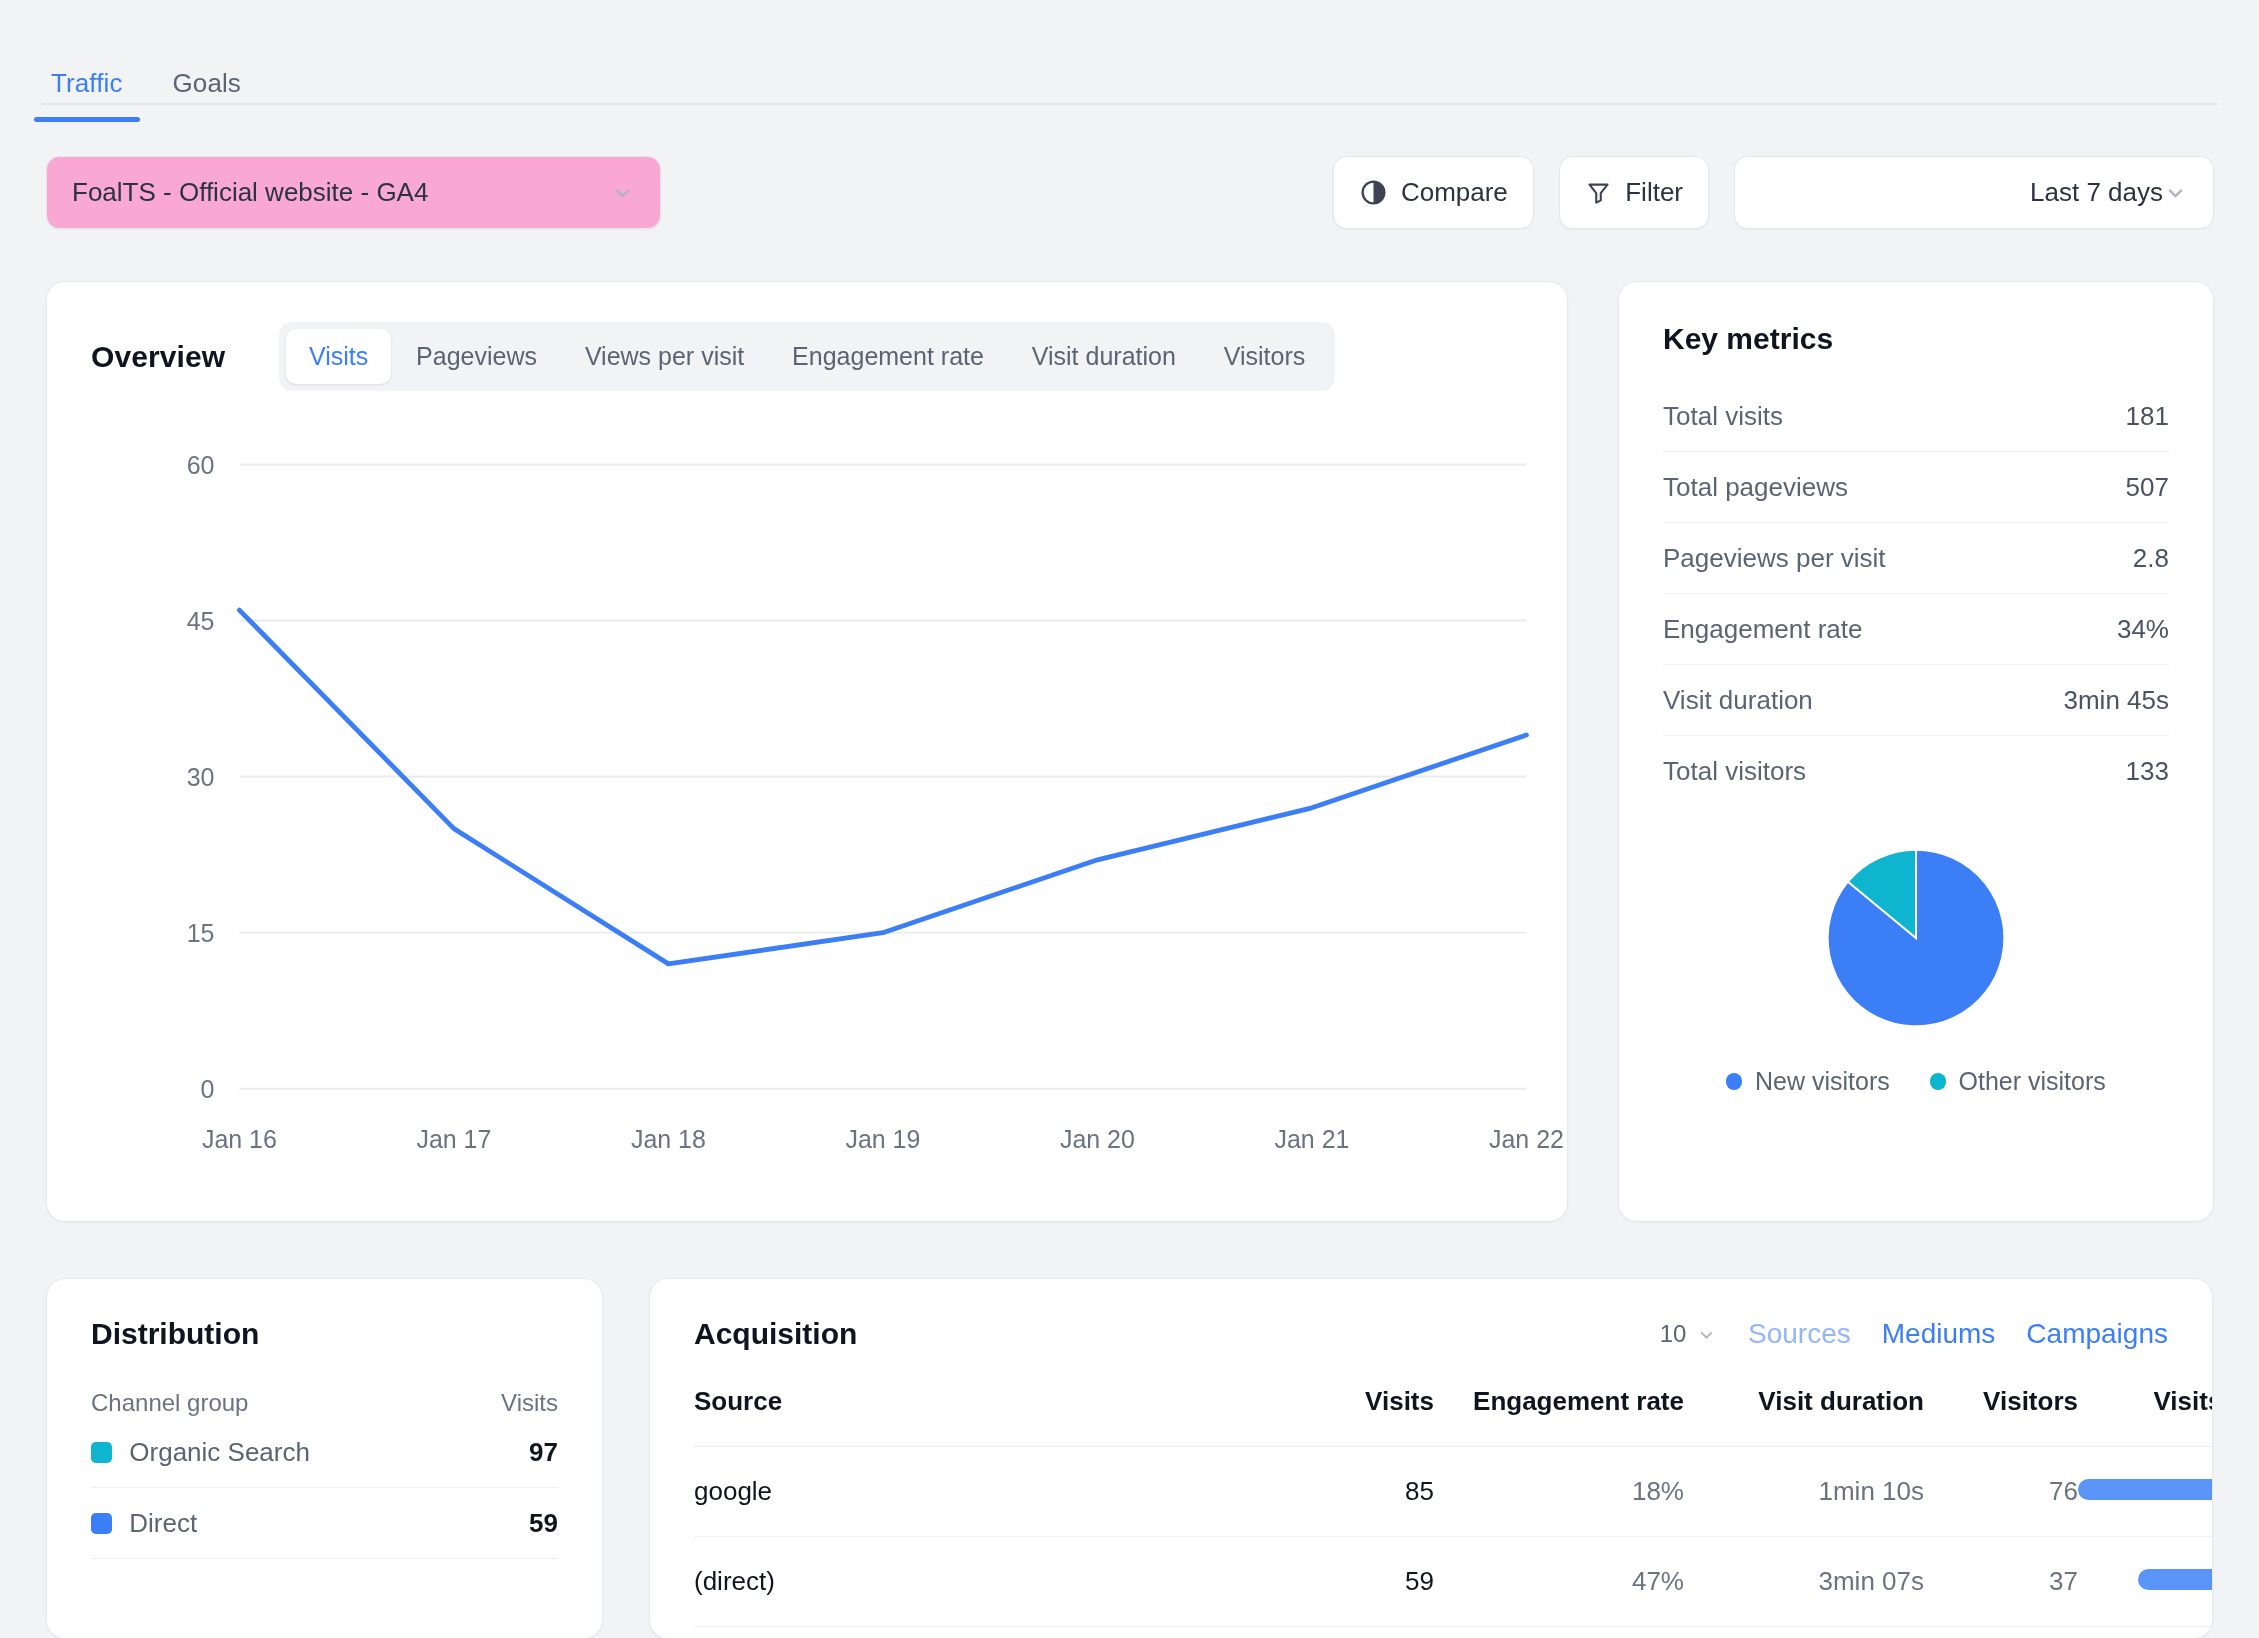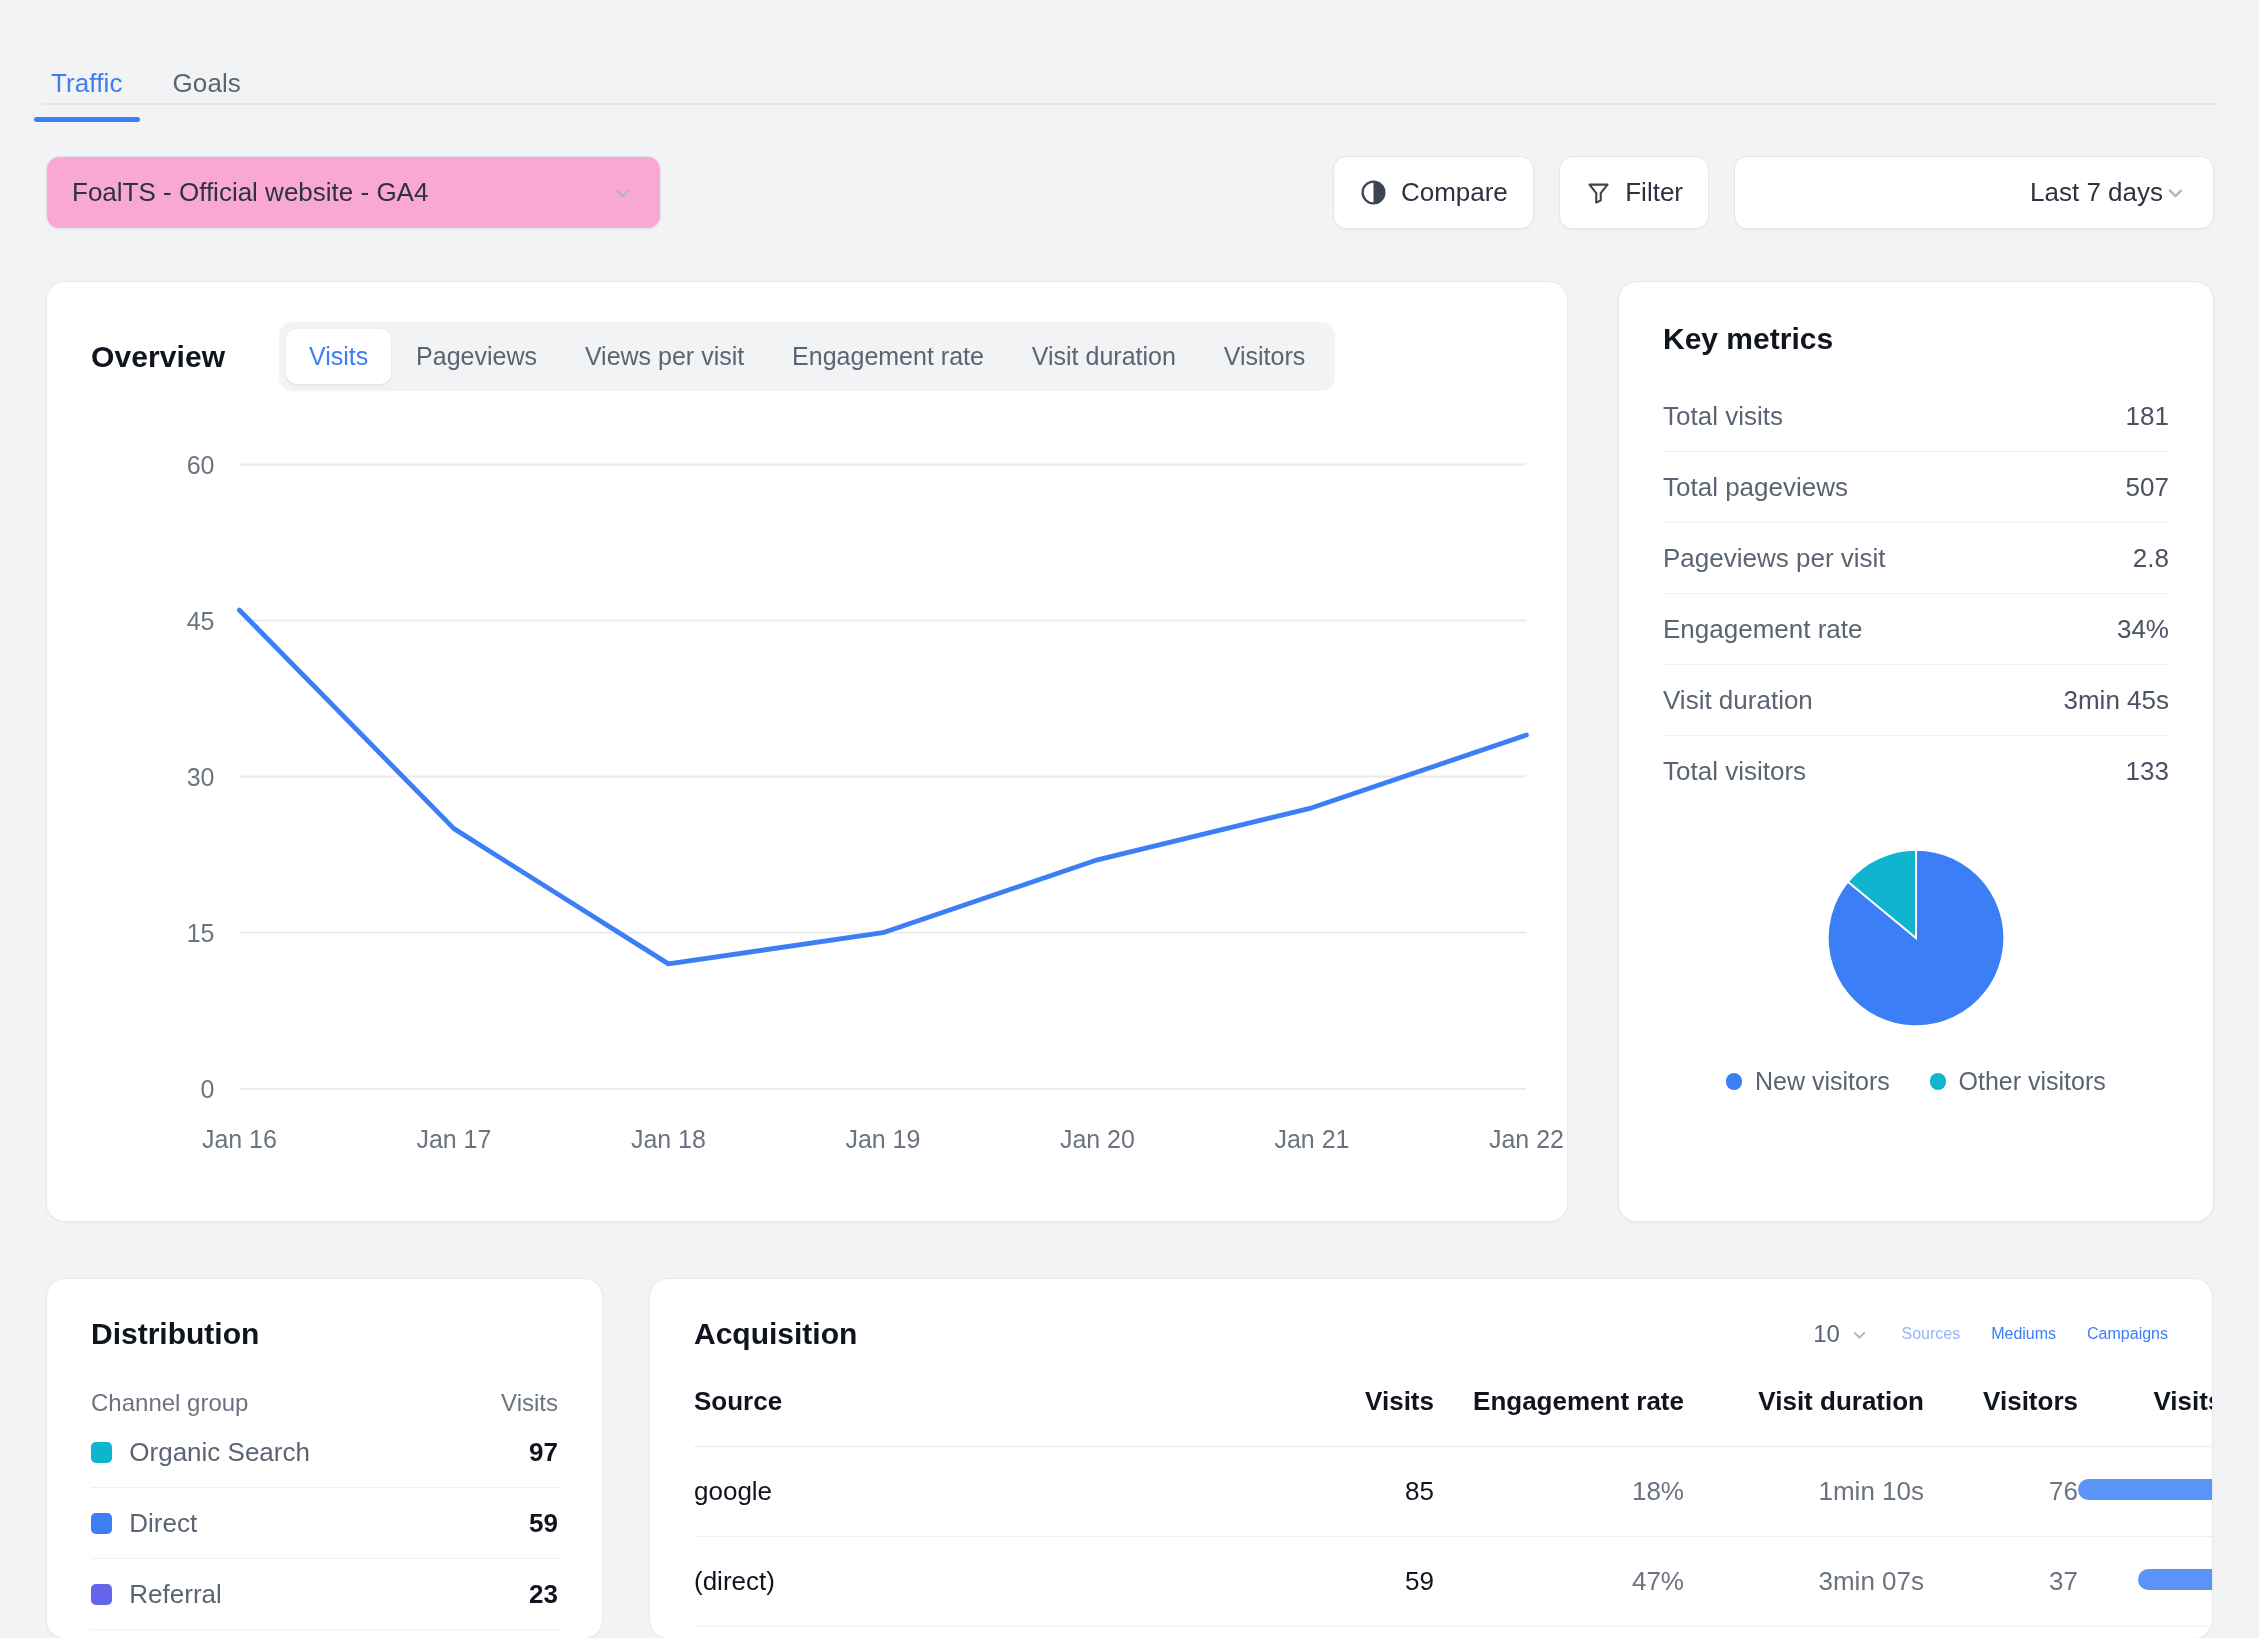--- a/index.html
+++ b/index.html
@@ -77,21 +77,21 @@
   .swatch { width: 21px; height: 21px; border-radius: 4.8px; flex: none; margin-right: 17.3px; }
   .dist-row .d-label { font-size: 26px; color: #5b6472; }
   .dist-row .d-value { margin-left: auto; font-size: 26px; font-weight: bold; color: #10141f; }
 
   .acq-card { position: absolute; left: 649px; top: 1278px; width: 1564px; height: 361px; padding: 38px 44px 0 44px; overflow: hidden; }
   .acq-head { display: flex; align-items: center; justify-content: flex-end; }
   .acq-title { font-size: 30px; font-weight: bold; color: #10141f; }
   .acq-right { margin-left: auto; display: flex; align-items: center; gap: 31px; }
   .count-sel { display: flex; align-items: center; gap: 9.6px; font-size: 24px; color: #5b6472; }
   .count-sel .chev { width: 21px; height: 21px; }
-  .acq-link { font-size: 16px; color: #3b7ef5; }
+  .acq-link { font-size: 28px; color: #3b7ef5; }
   .acq-link.active { color: #93b6f9; }
 
   table.acq { width: 100%; border-collapse: collapse; margin-top: 35px; table-layout: fixed; }
   table.acq th {
     font-size: 26px; font-weight: bold; color: #10141f; text-align: right;
     padding: 0 0 29px 0; border-bottom: 1.4px solid #e9ecef; white-space: nowrap;
   }
   table.acq th.src { text-align: left; }
   table.acq td { font-size: 26px; text-align: right; padding: 29px 0; border-bottom: 1.4px solid #edeff2; color: #6b7280; }
   table.acq td.src { text-align: left; color: #10141f; }
@@ -232,25 +232,20 @@
     </div>
     <div class="dist-row">
       <span class="swatch" id="sw-0" style="background: rgb(15, 181, 207);"></span>
       <span class="d-label">Organic Search</span>
       <span class="d-value">97</span>
     </div>
     <div class="dist-row">
       <span class="swatch" id="sw-1" style="background: rgb(59, 126, 245);"></span>
       <span class="d-label">Direct</span>
       <span class="d-value">59</span>
-    </div>
-    <div class="dist-row">
-      <span class="swatch" id="sw-2" style="background: rgb(99, 102, 232);"></span>
-      <span class="d-label">Referral</span>
-      <span class="d-value">23</span>
     </div>
   </div>
 
   <div class="card acq-card">
     <div class="acq-head">
       <div class="acq-title">Acquisition</div>
       <div class="acq-right">
         <div class="count-sel">
           <span>10</span>
           <svg class="chev" viewBox="0 0 24 24">

